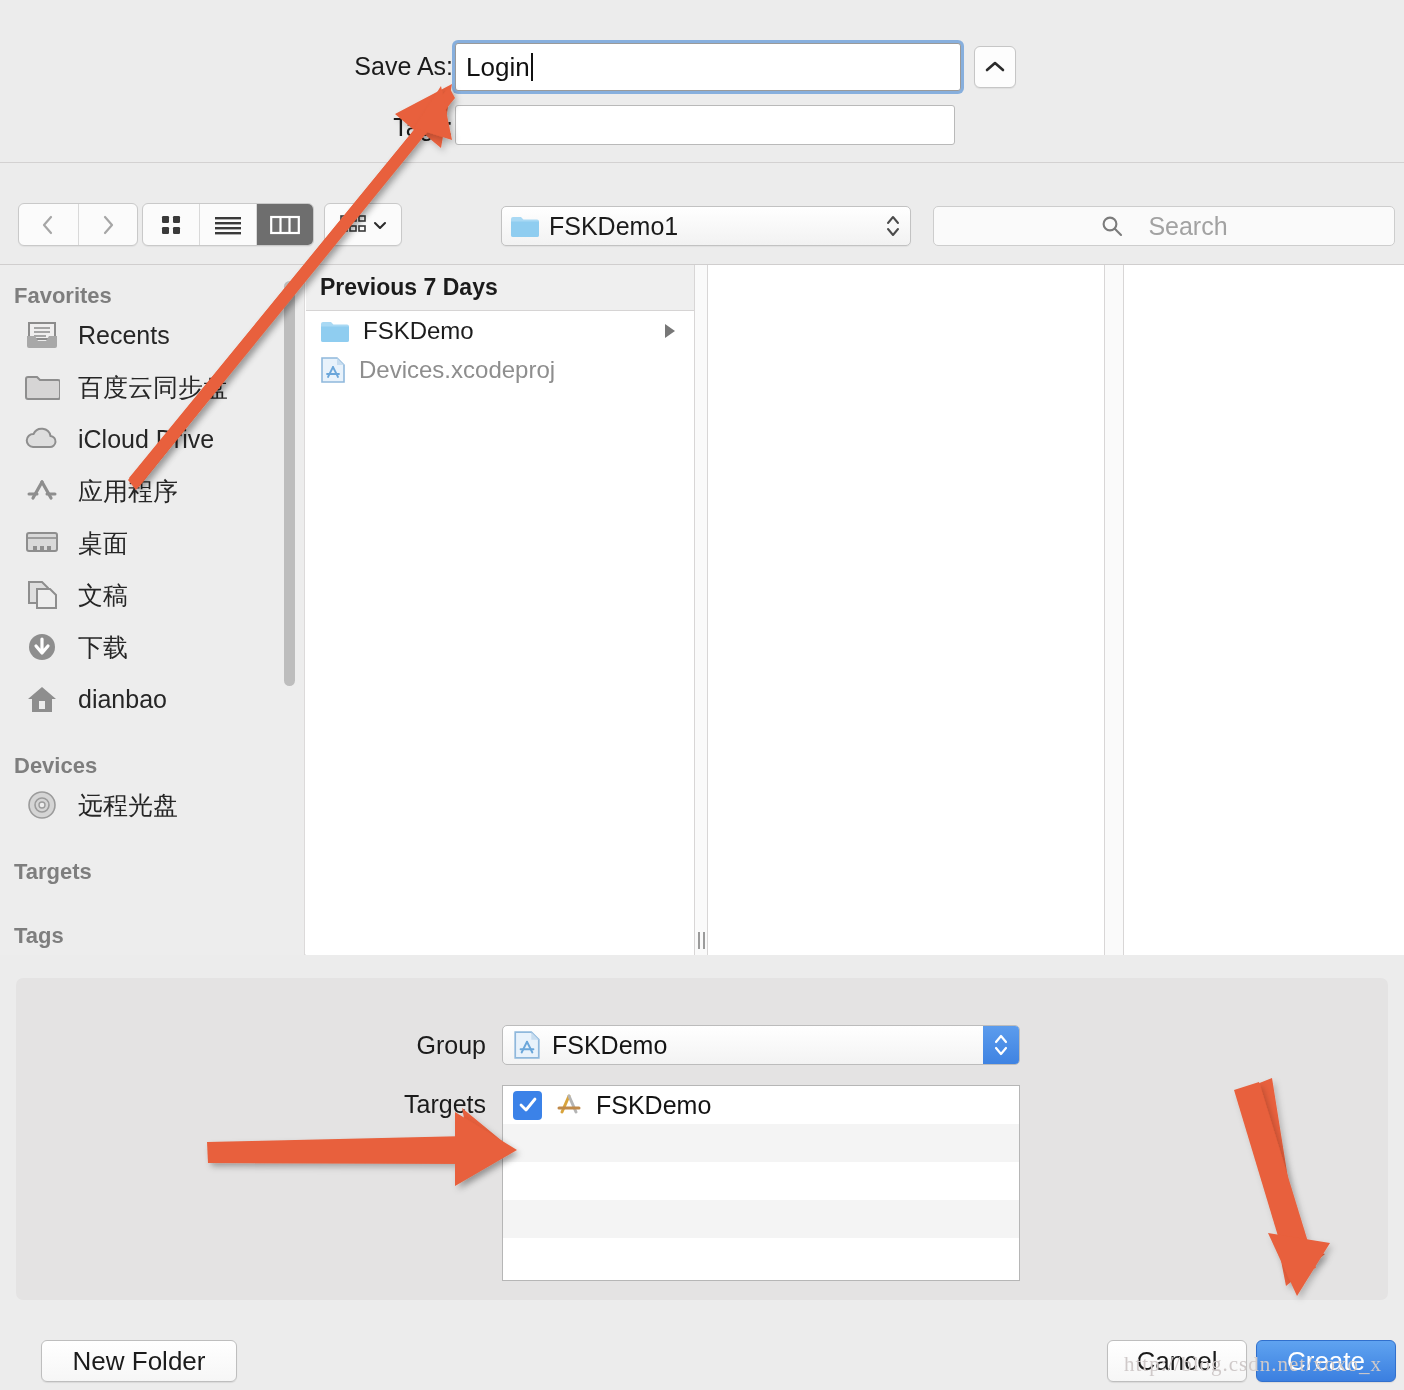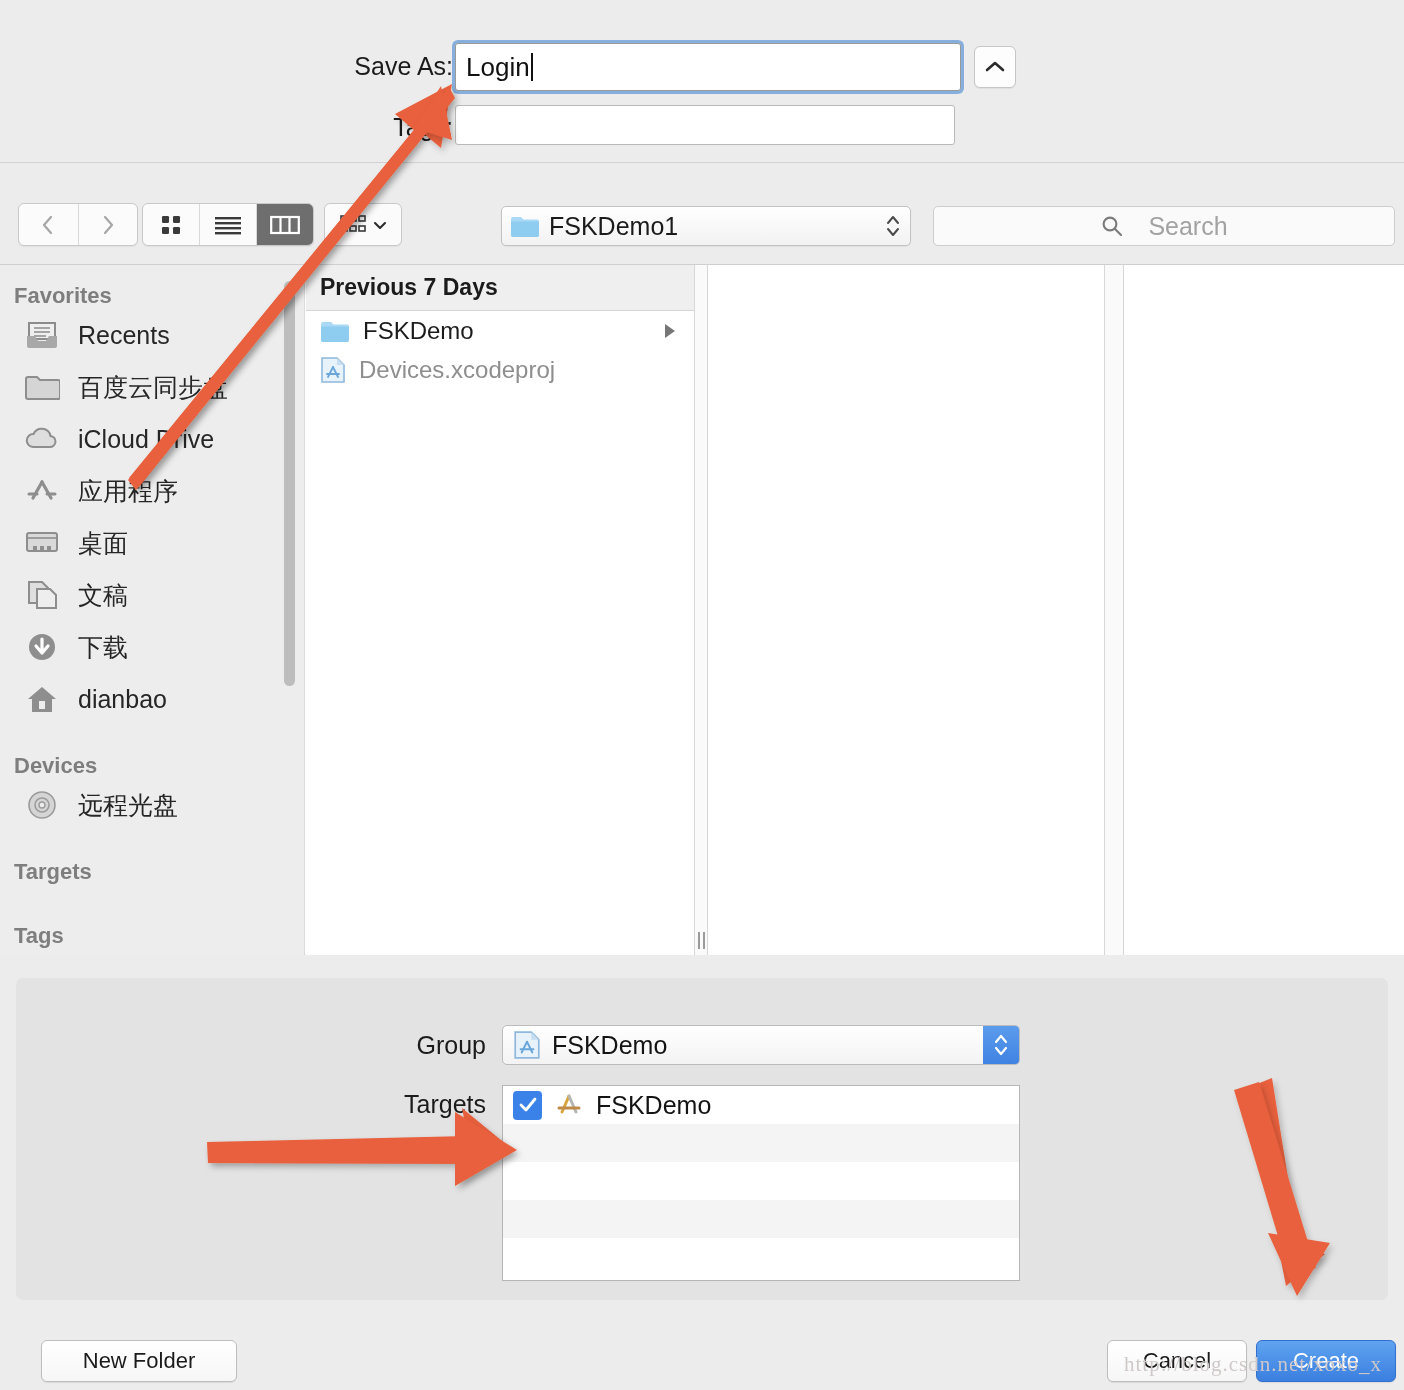--- a/index.html
+++ b/index.html
@@ -156,21 +156,21 @@
   .trow.alt { background:#f4f4f4; }
   .trow .tname { font-size:25px; color:#141414; }
   .tcheck {
     width:29px; height:29px; border-radius:4px; background:#3b82e8;
     display:flex; align-items:center; justify-content:center;
   }
 
   
   .btn {
     position:absolute; border-radius:6px; display:flex; align-items:center;
-    justify-content:center; font-size:22px;
+    justify-content:center; font-size:26px;
     box-shadow:0 1px 1px rgba(0,0,0,0.08);
   }
   .btn-newfolder {
     left:41px; top:1340px; width:196px; height:42px;
     background:linear-gradient(#ffffff,#f6f6f6); border:1px solid #bebebe; color:#1b1b1b;
   }
   .btn-cancel {
     left:1107px; top:1340px; width:140px; height:42px;
     background:linear-gradient(#ffffff,#f6f6f6); border:1px solid #bebebe; color:#1b1b1b;
   }

